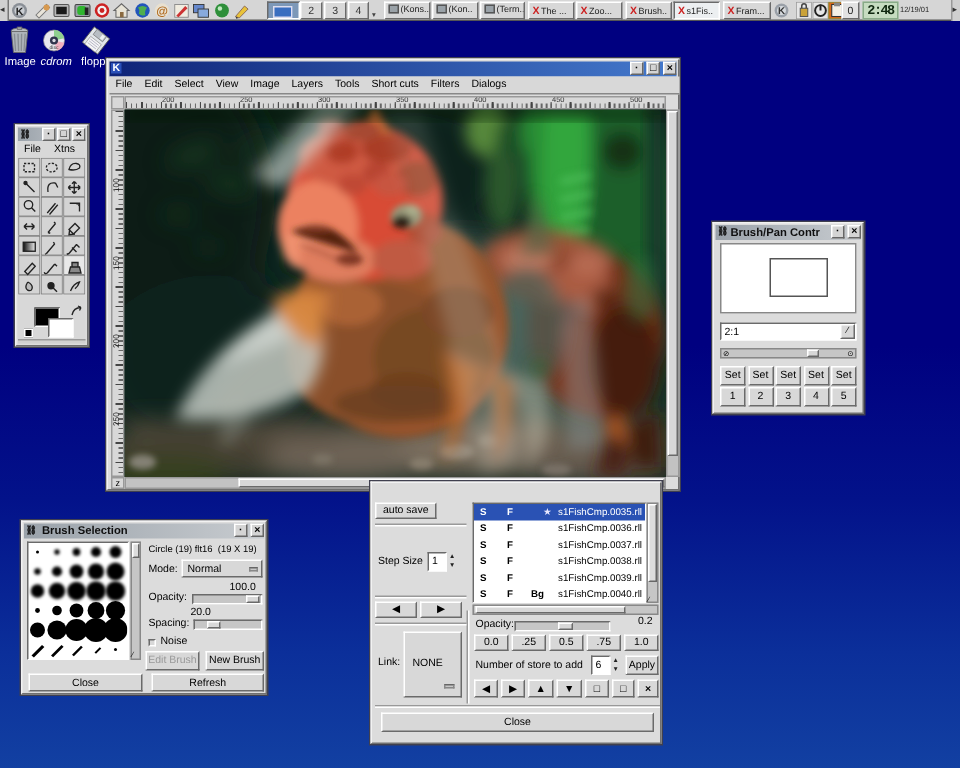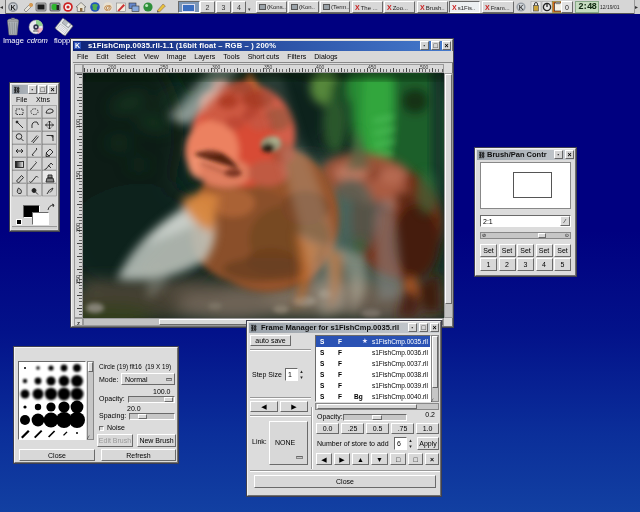--- a/index.html
+++ b/index.html
@@ -173,21 +173,20 @@
 </svg>
 <div class="abs" style="left:0px;top:36px;width:110px;font-size:7.5px;color:#fff;">
   <span style="position:absolute;left:3px;">Image</span>
   <span style="position:absolute;left:27px;font-style:italic;">cdrom</span>
   <span style="position:absolute;left:54px;">floppy</span>
 </div>
 
 <div class="win" id="mainwin" style="left:71px;top:39px;width:382px;height:288px;">
   <div class="tb act" style="height:10px;">
     <span class="kic" style="background:#2a50b8;color:#fff;text-align:center;">K</span>
-    <span class="tbt" style="left:15px;font-size:7.6px;letter-spacing:0.15px;">s1FishCmp.0035.rll-1.1 (16bit float – RGB – ) 200%</span>
     <span class="wbtn" style="right:22px;">·</span>
     <span class="wbtn" style="right:11px;">□</span>
     <span class="wbtn" style="right:0px;">×</span>
   </div>
   <div class="abs" style="left:1px;top:11px;width:380px;height:12px;background:#d8d8d8;border-bottom:1px solid #888;">
     <div style="display:flex;gap:0;font-size:7px;padding-top:2px;padding-left:4px;color:#000;">
       <span style="margin-right:8px;">File</span>
         <span style="margin-right:8px;">Edit</span>
         <span style="margin-right:8px;">Select</span>
         <span style="margin-right:8px;">View</span>
@@ -503,20 +502,26 @@
   <div class="abs" style="left:4px;top:109px;width:91px;height:13px;">
     <span class="btn" style="left:0;width:17px;height:13px;line-height:12px;">1</span>
     <span class="btn" style="left:18.5px;width:17px;height:13px;line-height:12px;">2</span>
     <span class="btn" style="left:37px;width:17px;height:13px;line-height:12px;">3</span>
     <span class="btn" style="left:55.5px;width:17px;height:13px;line-height:12px;">4</span>
     <span class="btn" style="left:74px;width:17px;height:13px;line-height:12px;">5</span>
   </div>
 </div>
 
 <div class="win" id="brushsel" style="left:14px;top:347px;width:164px;height:116px;">
+  <div class="tb" style="height:10px;">
+    <span style="position:absolute;left:1px;top:1px;font-size:6px;">⛓</span>
+    <span class="tbt" style="left:12px;font-size:7.5px;">Brush Selection</span>
+    <span class="wbtn" style="right:11px;">·</span>
+    <span class="wbtn" style="right:0px;">×</span>
+  </div>
 
   <div class="abs in" style="left:3px;top:13px;width:68px;height:79px;background:#fff;overflow:hidden;">
     <svg width="66" height="77" viewBox="0 0 66 77">
       <defs>
           <filter id="bb" x="-50%" y="-50%" width="200%" height="200%">
             <feGaussianBlur stdDeviation="1"></feGaussianBlur>
           </filter>
         </defs>
       <g fill="#000">
         <circle cx="6" cy="6" r="1"></circle>
@@ -572,27 +577,20 @@
   </div>
   <div class="abs in" style="left:84px;top:78px;width:5px;height:5px;background:#d8d8d8;"></div>
   <span class="lbl" style="left:92px;top:76px;">Noise</span>
   <div class="btn" style="left:82px;top:86px;width:36px;height:13px;line-height:12px;color:#999;">Edit Brush</div>
   <div class="btn" style="left:122px;top:86px;width:39px;height:13px;line-height:12px;">New Brush</div>
   <div class="btn" style="left:4px;top:101px;width:76px;height:12px;line-height:11px;">Close</div>
   <div class="btn" style="left:86px;top:101px;width:75px;height:12px;line-height:11px;">Refresh</div>
 </div>
 
 <div class="win" id="framemgr" style="left:247px;top:321px;width:194px;height:175px;">
-  <div class="tb" style="height:10px;">
-    <span style="position:absolute;left:1px;top:1px;font-size:6px;">⛓</span>
-    <span class="tbt" style="left:12px;font-size:7.5px;">Frame Manager for s1FishCmp.0035.rll</span>
-    <span class="wbtn" style="right:22px;">·</span>
-    <span class="wbtn" style="right:11px;">□</span>
-    <span class="wbtn" style="right:0px;">×</span>
-  </div>
   <div class="btn" style="left:2px;top:13px;width:41px;height:11px;line-height:10px;">auto save</div>
 
   <div class="abs in" style="left:67px;top:13px;width:116px;height:67px;background:#fff;overflow:hidden;font-size:6.5px;">
     <div class="abs" style="left:0;top:0;width:100%;height:11px;background:#2a52b4;color:#fff;">
       <b style="position:absolute;left:4px;top:2px;">S</b>
         <b style="position:absolute;left:22px;top:2px;">F</b>
       <span style="position:absolute;left:46px;top:1px;color:#e8e8ff;">★</span>
       <span style="position:absolute;right:2px;top:2px;">s1FishCmp.0035.rll</span>
     </div>
     <div class="abs" style="left:0;top:11px;width:100%;height:11px;color:#000;">

